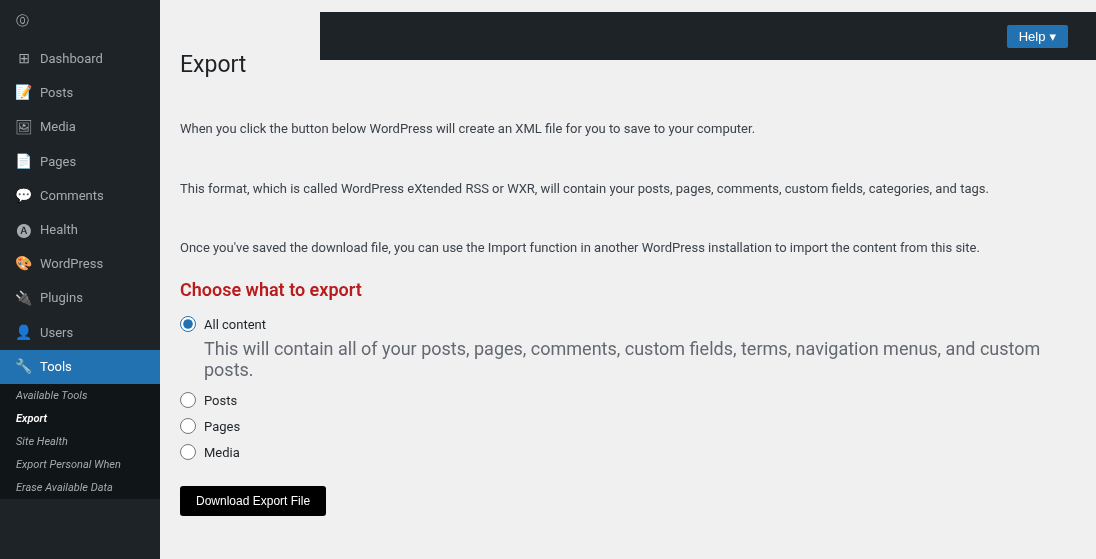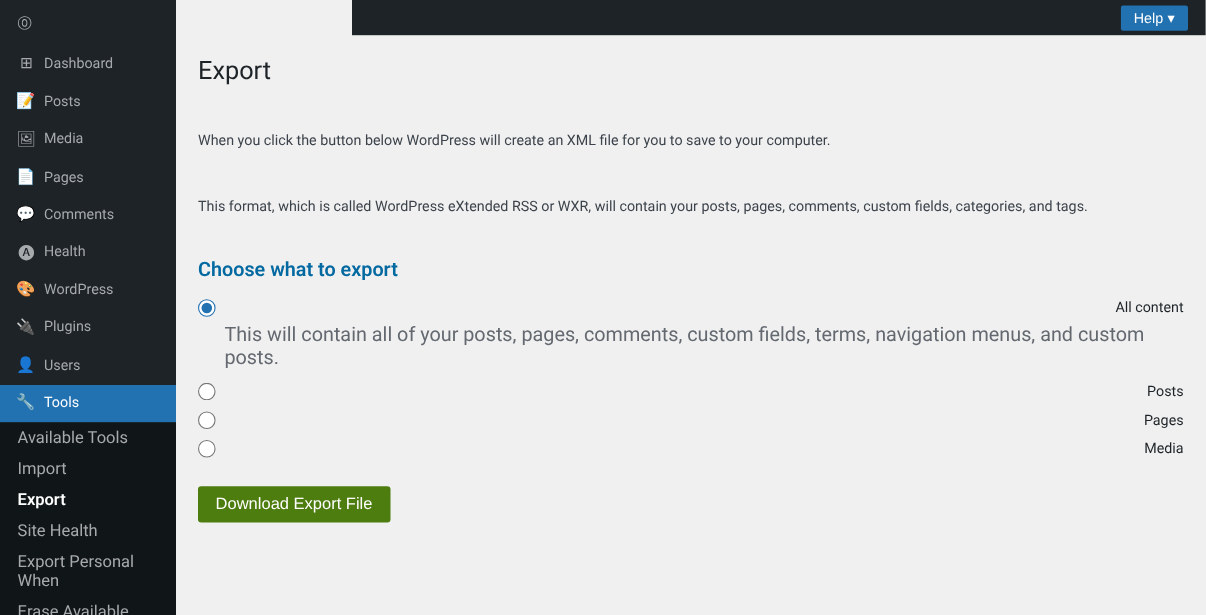--- a/index.html
+++ b/index.html
@@ -35,36 +35,37 @@
     }
     .sidebar-item.active { background: #2271b1; color: #fff; }
     .sidebar-icon { width: 16px; height: 16px; flex-shrink: 0; display: inline-flex; align-items: center; justify-content: center; font-size: 14px; }
 
     .sidebar-submenu { background: #101517; }
     .sidebar-submenu .sub-item {
       display: block;
       padding: 5px 16px 5px 16px;
       color: #a7aaad;
       cursor: pointer;
-      font-size: 15px;
+      font-size: 11px;
+      font-style: italic;
     }
     .sidebar-submenu .sub-item.active { color: #fff; font-weight: 600; }
 
     
     #topbar {
       position: absolute;
-      top: 0;
+      top: 12px;
       right: 0;
       width: calc(100% - 160px);
-      height: 32px;
+      height: 48px;
       background: #1d2327;
       display: flex;
       align-items: center;
       justify-content: flex-end;
-      padding: 0 16px;
+      padding: 0 28px;
       z-index: 10;
     }
     .help-btn {
       background: #2271b1;
       color: #fff;
       border: none;
       padding: 4px 12px;
       border-radius: 2px;
       cursor: pointer;
       font-size: 13px;
@@ -92,55 +93,54 @@
     .description-text {
       color: #3c434a;
       font-size: 13px;
       line-height: 1.6;
       margin-bottom: 8px;
       margin-top: 39px;
     }
     .section-title {
       font-size: 18px;
       font-weight: 600;
-      color: #0369a1;
-      margin-top: 36px;
+      color: #b91c1c;
+      margin-top: 20px;
       margin-bottom: 16px;
     }
     .radio-group { margin-bottom: 10px; }
     .radio-label {
       display: flex;
       align-items: center;
       gap: 8px;
       cursor: pointer;
       font-size: 13px;
       color: #1d2327;
       margin-bottom: 6px;
-      justify-content: space-between;
     }
     .radio-label input[type="radio"] {
       accent-color: #2271b1;
       width: 16px;
       height: 16px;
       cursor: pointer;
     }
     .radio-description {
       margin-left: 24px;
       color: #646970;
       font-size: 18px;
       margin-bottom: 12px;
     }
     .download-btn {
-      background: #4d7c0f;
+      background: #000000;
       color: #fff;
       border: none;
       padding: 8px 16px;
       border-radius: 3px;
       cursor: pointer;
-      font-size: 15px;
+      font-size: 12px;
       margin-top: 16px;
       font-weight: 500;
     }
   </style>
 </head>
 <body>
 
 <div id="sidebar">
   <div class="sidebar-logo">
     <span>⓪</span>
@@ -184,41 +184,41 @@
     <span>Users</span>
   </div>
       <div class="sidebar-item active">
     <span class="sidebar-icon">🔧</span>
     <span>Tools</span>
   </div>
     </div>
 
   <div id="sidebar-submenu" class="sidebar-submenu">
       <a class="sub-item">Available Tools</a>
-      <a class="sub-item">Import</a>
       <a class="sub-item active">Export</a>
       <a class="sub-item">Site Health</a>
       <a class="sub-item">Export Personal When</a>
       <a class="sub-item">Erase Available Data</a>
     </div>
 </div>
 
 <div id="main-area" style="flex:1; display:flex; flex-direction:column; position:relative;">
 
   <div id="topbar">
     <button class="help-btn">
       <span>Help</span>
       <span>▾</span>
     </button>
   </div>
 
   <div id="main">
     <h1 class="page-title">Export</h1>
     <p class="description-text">When you click the button below WordPress will create an XML file for you to save to your computer.</p>
     <p class="description-text">This format, which is called WordPress eXtended RSS or WXR, will contain your posts, pages, comments, custom fields, categories, and tags.</p>
+    <p class="description-text">Once you've saved the download file, you can use the Import function in another WordPress installation to import the content from this site.</p>
 
     <h2 class="section-title">Choose what to export</h2>
 
     <div id="radio-group">
         <div class="radio-group">
           <label class="radio-label">
             <input type="radio" name="export_content" value="all-content" checked="" style="">
             <span>All content</span>
           </label>
           <div class="radio-description">This will contain all of your posts, pages, comments, custom fields, terms, navigation menus, and custom posts.</div>

